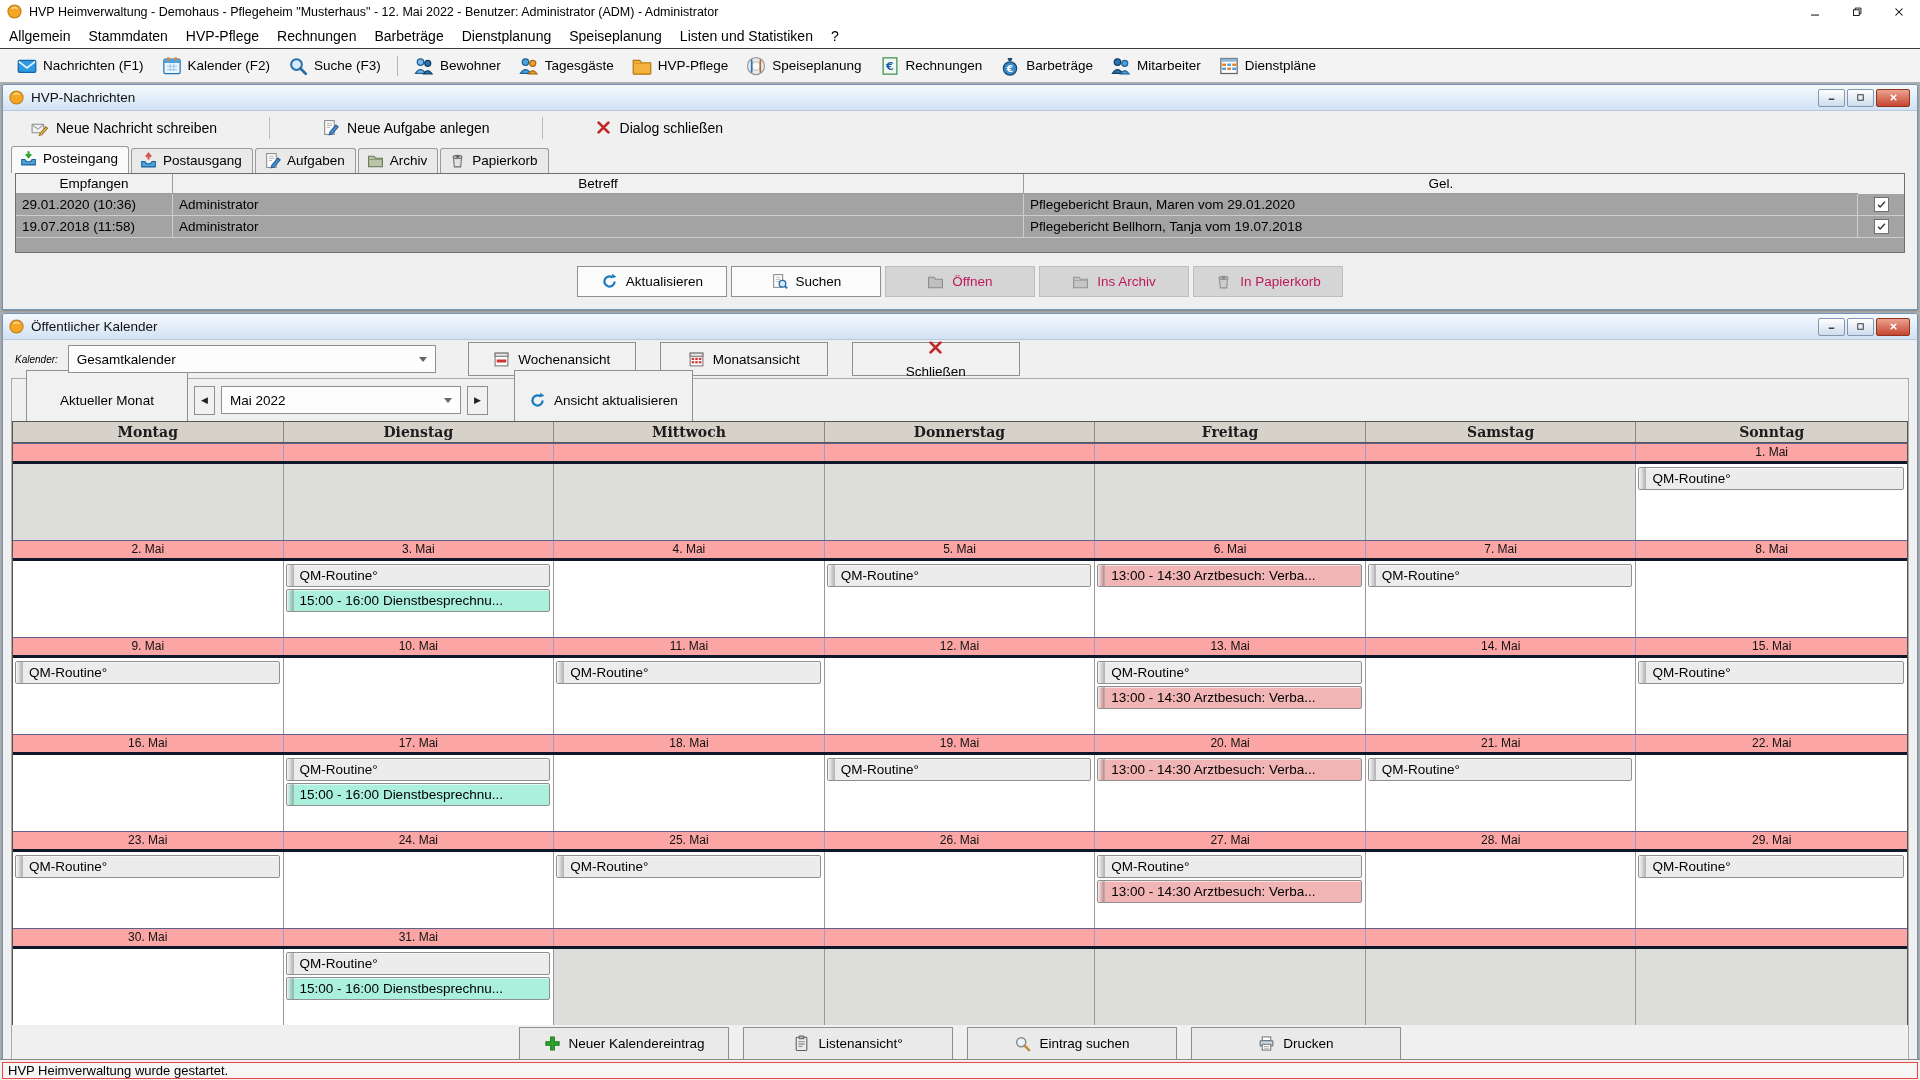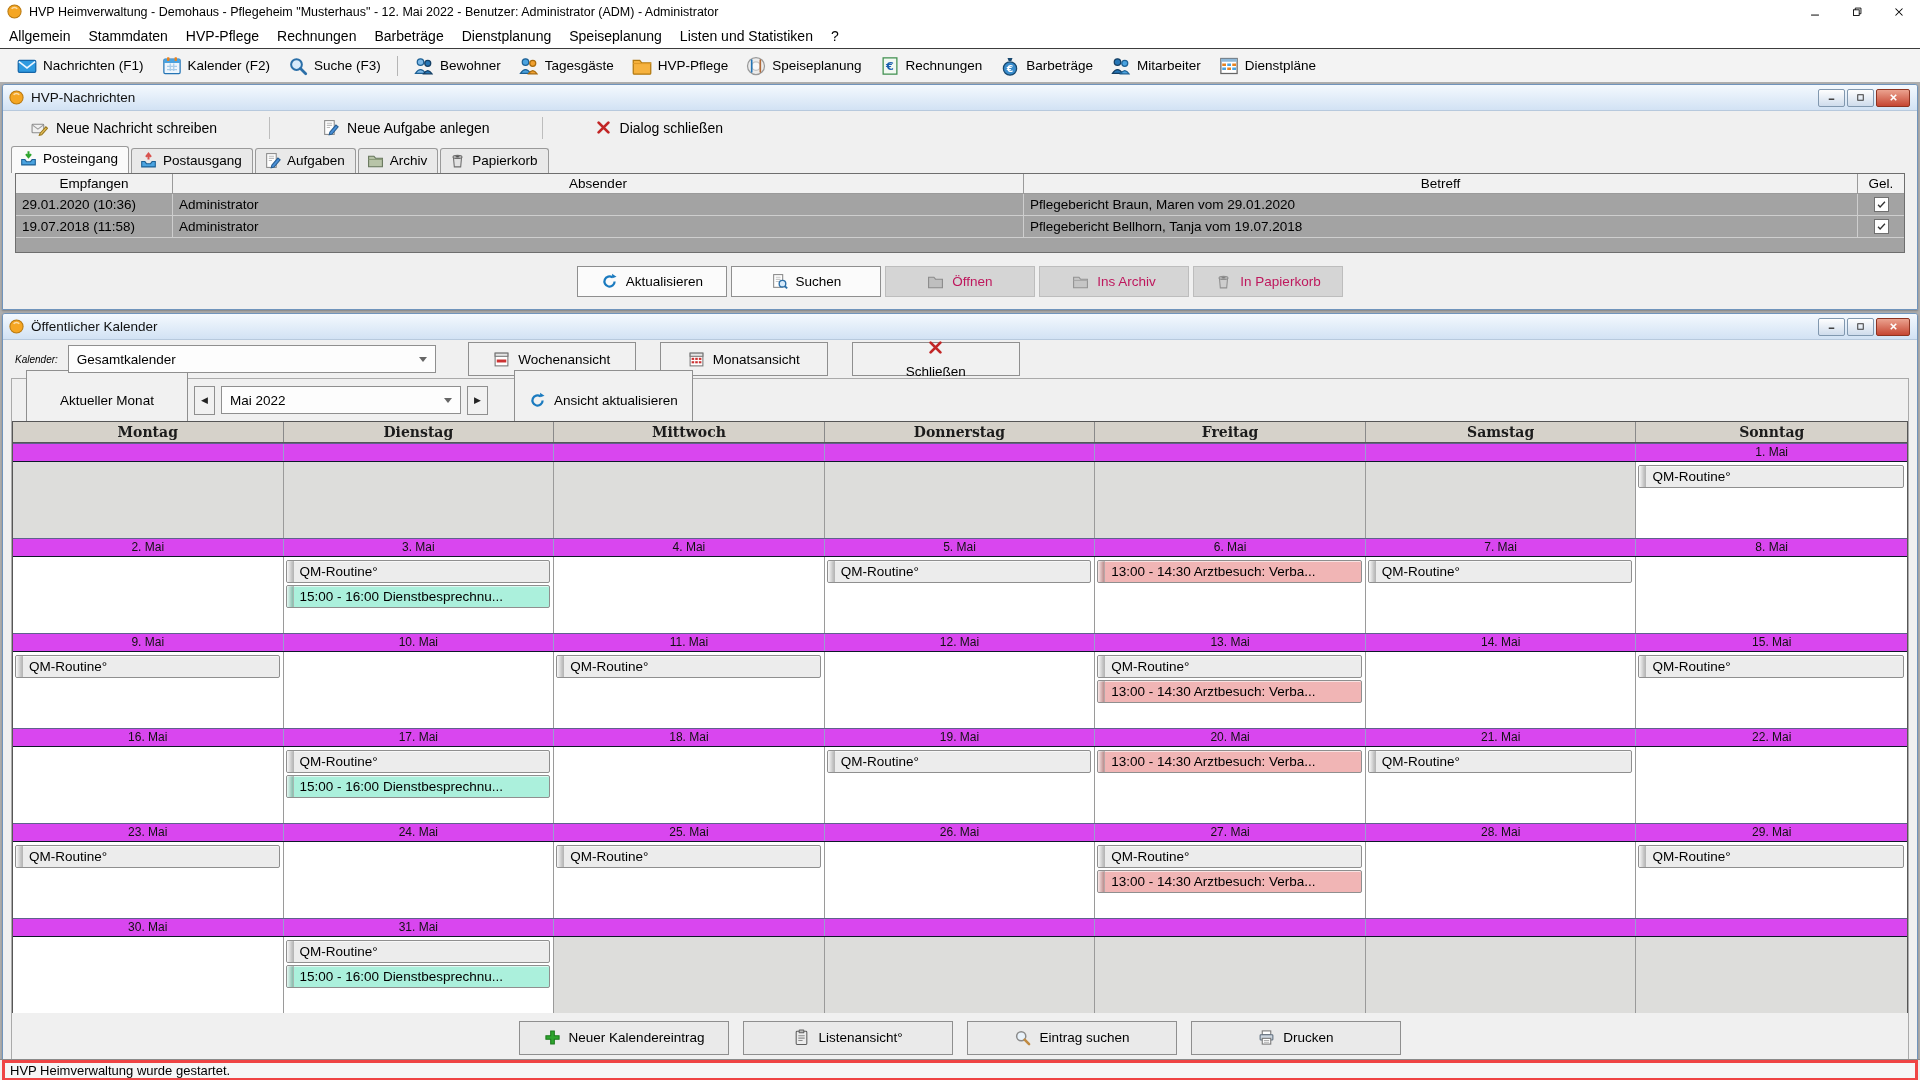--- a/index.html
+++ b/index.html
@@ -67,36 +67,36 @@
   .cbtn{height:27px;display:flex;align-items:center;justify-content:center;gap:8px;background:#f1f1f1;border:1px solid #8f8f8f;font-size:13.5px;padding:16px 14px;cursor:default;}
   .cal-group{flex:1;margin:0 8px 0 8px;border:1px solid #aaa;border-bottom:none;display:flex;flex-direction:column;background:#f0f0f0;}
   .cal-nav{height:42px;display:flex;align-items:center;gap:6px;padding-left:14px;}
   .nav-arrow{width:19px;height:27px;background:#f1f1f1;border:1px solid #8f8f8f;display:flex;align-items:center;justify-content:center;font-size:9px;color:#222;}
   .select.month-select{width:222px;}
   .cal-nav .gap{width:14px;}
   .cal-grid{border:1px solid #565656;border-bottom:none;margin:0;}
   .cal-head{display:grid;grid-template-columns:repeat(7,1fr);background:#d6d2ca;border-bottom:1px solid #565656;}
   .cal-head .wd{font-family:"DejaVu Serif",serif;font-weight:bold;font-size:14px;text-align:center;padding:2px 0;border-right:1px solid #8a8a8a;color:#1c1c1c;}
   .cal-head .wd:last-child{border-right:none;}
-  .cal-band{display:grid;grid-template-columns:repeat(7,1fr);height:17px;background:#d946ef;border-bottom:1px solid #0f172a;border-top:1px solid #60608e;}
+  .cal-band{display:grid;grid-template-columns:repeat(7,1fr);height:17px;background:#fca5a5;border-bottom:3px solid #0f172a;border-top:1px solid #60608e;}
   .cal-band .cal-date{text-align:center;font-size:12px;line-height:16px;border-right:1px solid #9c9cd0;color:#111;}
   .cal-band .cal-date:last-child{border-right:none;}
   .cal-cells{display:grid;grid-template-columns:repeat(7,1fr);height:76px;}
   .day{background:#fff;border-right:1px solid #9a9a9a;overflow:hidden;padding-top:2px;}
   .day:last-child{border-right:none;}
   .day.out{background:#dddddb;}
   .entry{height:21px;margin:1px 3px 2px 2px;display:flex;align-items:center;border:1px solid #8f8f8f;border-radius:2px;font-size:13.5px;overflow:hidden;box-shadow:inset 0 1px 0 rgba(255,255,255,.6);}
   .entry .grip{width:6px;align-self:stretch;background:linear-gradient(90deg,rgba(255,255,255,.7),rgba(0,0,0,.22));border-right:1px solid rgba(0,0,0,.25);margin-right:6px;flex:none;}
   .entry .entry-text{white-space:nowrap;overflow:hidden;}
   .cal-footer{flex:1;display:flex;align-items:center;justify-content:center;gap:14px;}
   .cal-footer .cbtn{min-width:210px;height:29px;background:#eaeaea;}
 
   
   .statusbar{position:absolute;left:0;right:0;bottom:0;height:20px;background:#f0f0f0;border-top:1px solid #8a8a8a;display:flex;align-items:center;}
-  .status-field{flex:1;margin:1px 2px;border:3px solid #ef4444;background:#f6f6f6;height:15px;display:flex;align-items:center;padding:0 5px;font-size:13px;}
+  .status-field{flex:1;margin:1px 2px;border:1px solid #ef4444;background:#f6f6f6;height:15px;display:flex;align-items:center;padding:0 5px;font-size:13px;}
 </style>
 </head>
 <body>
 
 <div class="screen">
 
   <div class="titlebar">
     <span class="icon">
         <svg viewBox="0 0 16 16">
           <circle cx="8" cy="8" r="6.2" fill="#f5a623" stroke="#b97a12"></circle>
@@ -361,21 +361,20 @@
                 <ellipse cx="8" cy="4.6" rx="4.2" ry="1.4" fill="#cdcdcd" stroke="#6e6e6e"></ellipse>
                 <ellipse cx="8" cy="4.4" rx="2" ry="0.7" fill="#4e4e4e"></ellipse>
               </svg>
             </span>
             <span>Papierkorb</span>
           </div>
         </div>
       <div class="msg-table">
         <div class="thead">
             <div class="th">Empfangen</div>
-            <div class="th">Absender</div>
             <div class="th">Betreff</div>
             <div class="th">Gel.</div>
           </div>
         <div class="tbody">
             <div class="trow">
               <div class="td">29.01.2020 (10:36)</div>
               <div class="td">Administrator</div>
               <div class="td">Pflegebericht Braun, Maren vom 29.01.2020</div>
               <div class="td">
                 <div class="checkbox">

